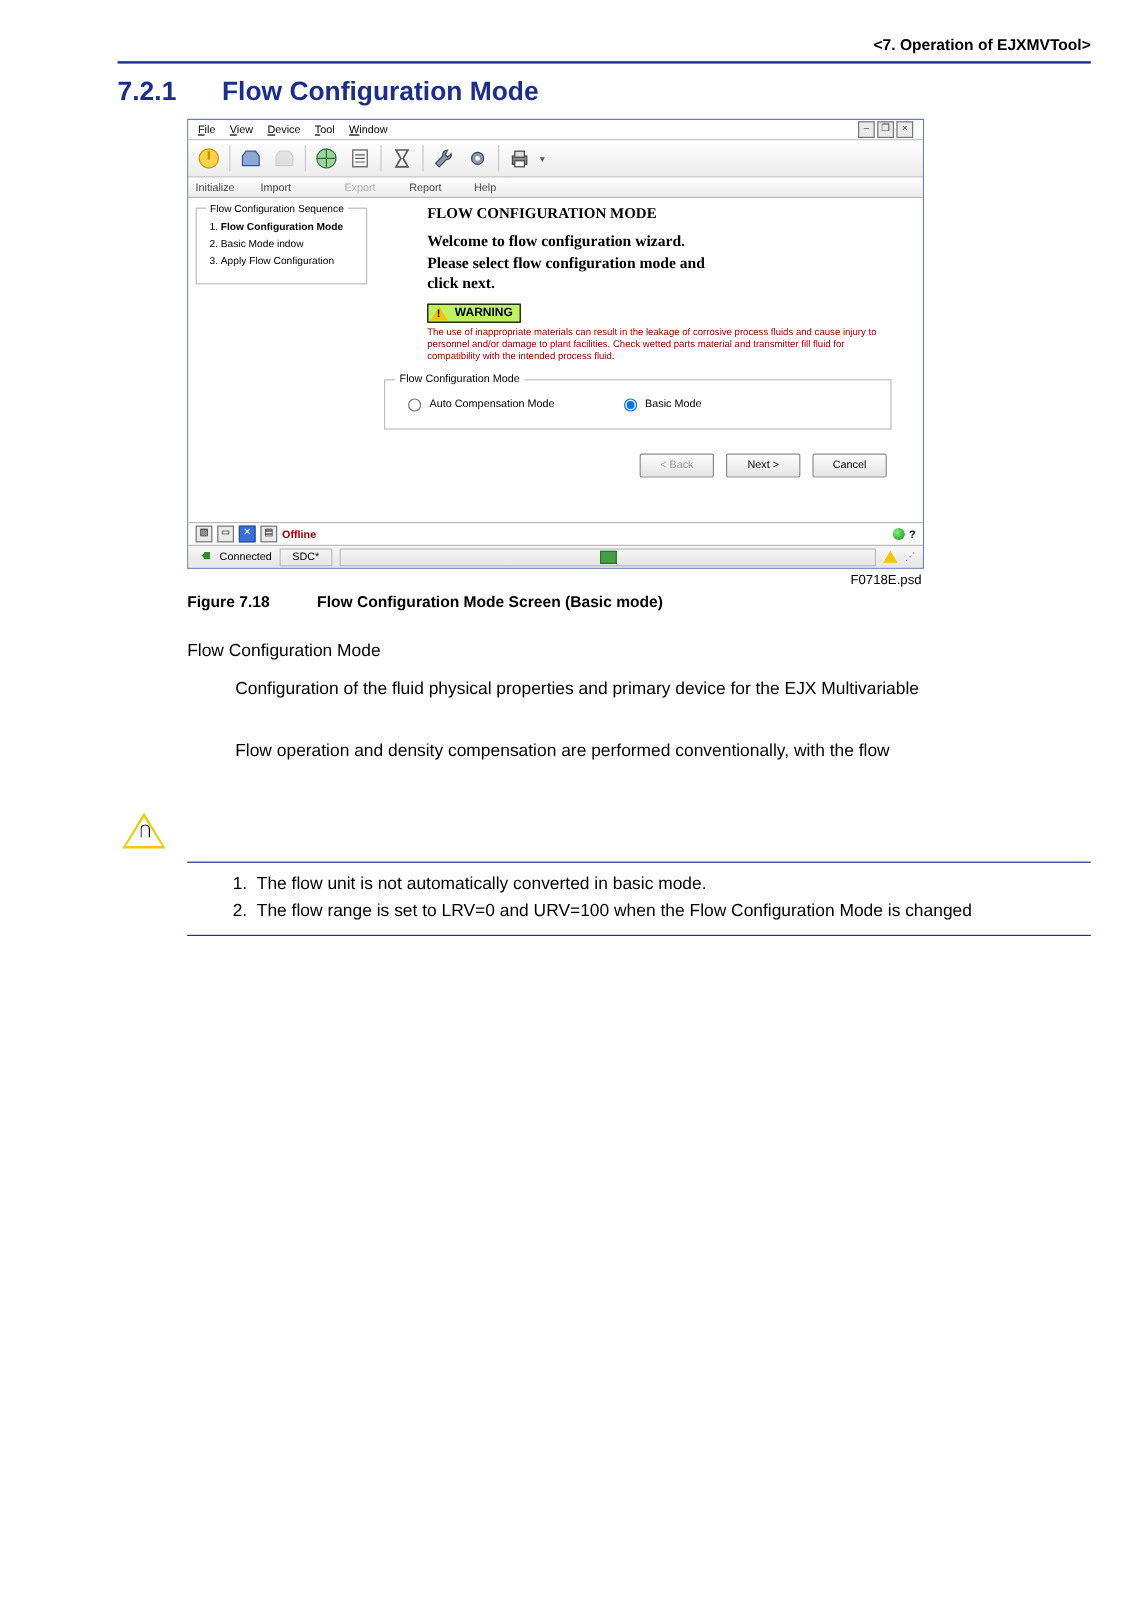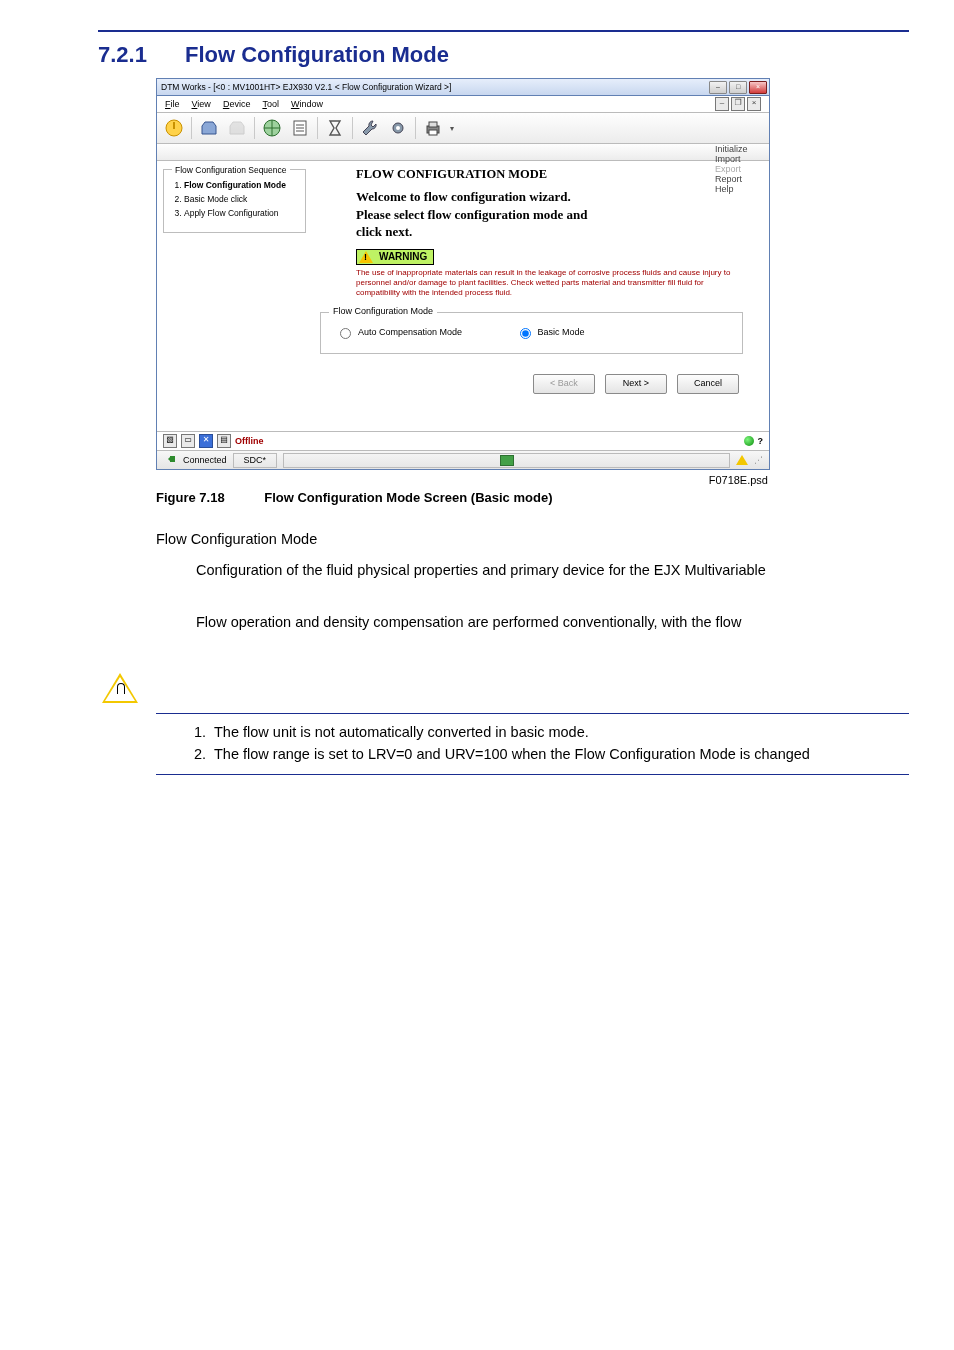--- a/index.html
+++ b/index.html
@@ -101,26 +101,25 @@
     gap: 6px;
     height: 30px;
     padding: 0 6px;
     background: linear-gradient(#fefefe,#ececec);
     border-bottom: 1px solid #bbb;
   }
 
   .tsep { width:1px; height:22px; background:#c9c9c9; }
   .tb-icon { width:22px; height:22px; display:flex; align-items:center; justify-content:center; }
   .labelrow {
-    display:flex; gap:0; height:16px; align-items:flex-end;
+    display:flex; gap:0; height:16px; align-items:center;
     background: linear-gradient(#fefefe,#ececec);
     border-bottom: 1px solid #bbb;
     font-size:9px; color:#444;
     padding-left:6px;
-    flex-direction:column;
   }
   .labelrow span { width:54px; }
   .labelrow span.dis { color:#aaa;padding-left:16px; }
 
   .client {
     display:flex;
     background:#fff;
     min-height:270px;
   }
   .sidebar {
@@ -284,39 +283,32 @@
   ol.note-list {
     margin:0 0 8px 0; padding-left:54px;
     font-size:14.5px; line-height:1.5;
   }
   ol.note-list li { padding-left:4px; }
 </style>
 </head>
 <body>
 <div class="page">
 
+<div class="header-right">&lt;7.  Operation of EJXMVTool&gt;</div>
 <hr class="header-rule">
 
 
 <div class="h2">
   <span>7.2.1</span>
   <span>Flow Configuration Mode</span>
 </div>
 
 <div class="indent-block">
   <div class="shot">
 
-    <div class="titlebar">
-      <span class="titlebar-text">DTM Works - [&lt;0 : MV1001HT&gt; EJX930 V2.1 &lt; Flow Configuration Wizard &gt;]</span>
-      <div class="win-btns">
-        <span class="win-btn gray">–</span>
-        <span class="win-btn gray">□</span>
-        <span class="win-btn">×</span>
-      </div>
-    </div>
 
     <div class="menubar">
       <span><u>F</u><span></span>ile</span>
       <span><u>V</u>iew</span>
       <span><u>D</u>evice</span>
       <span><u>T</u>ool</span>
       <span><u>W</u>indow</span>
       <div class="mdi-btns">
         <span class="mdi">–</span>
         <span class="mdi">❐</span>
@@ -393,21 +385,21 @@
       <span>Report</span>
       <span>Help</span>
     </div>
 
     <div class="client">
       <div class="sidebar">
         <div class="fieldset">
           <span class="legend">Flow Configuration Sequence</span>
           <ol>
             <li><b>Flow Configuration Mode</b></li>
-            <li>Basic Mode click</li>
+            <li>Basic Mode indow</li>
             <li>Apply Flow Configuration</li>
           </ol>
         </div>
       </div>
       <div class="mainpane">
         <div class="bigtitle">FLOW CONFIGURATION MODE</div>
         <div class="welcome">
           <div>Welcome to flow configuration wizard.</div>
           <div>Please select flow configuration mode and</div>
           <div>click next.</div>

